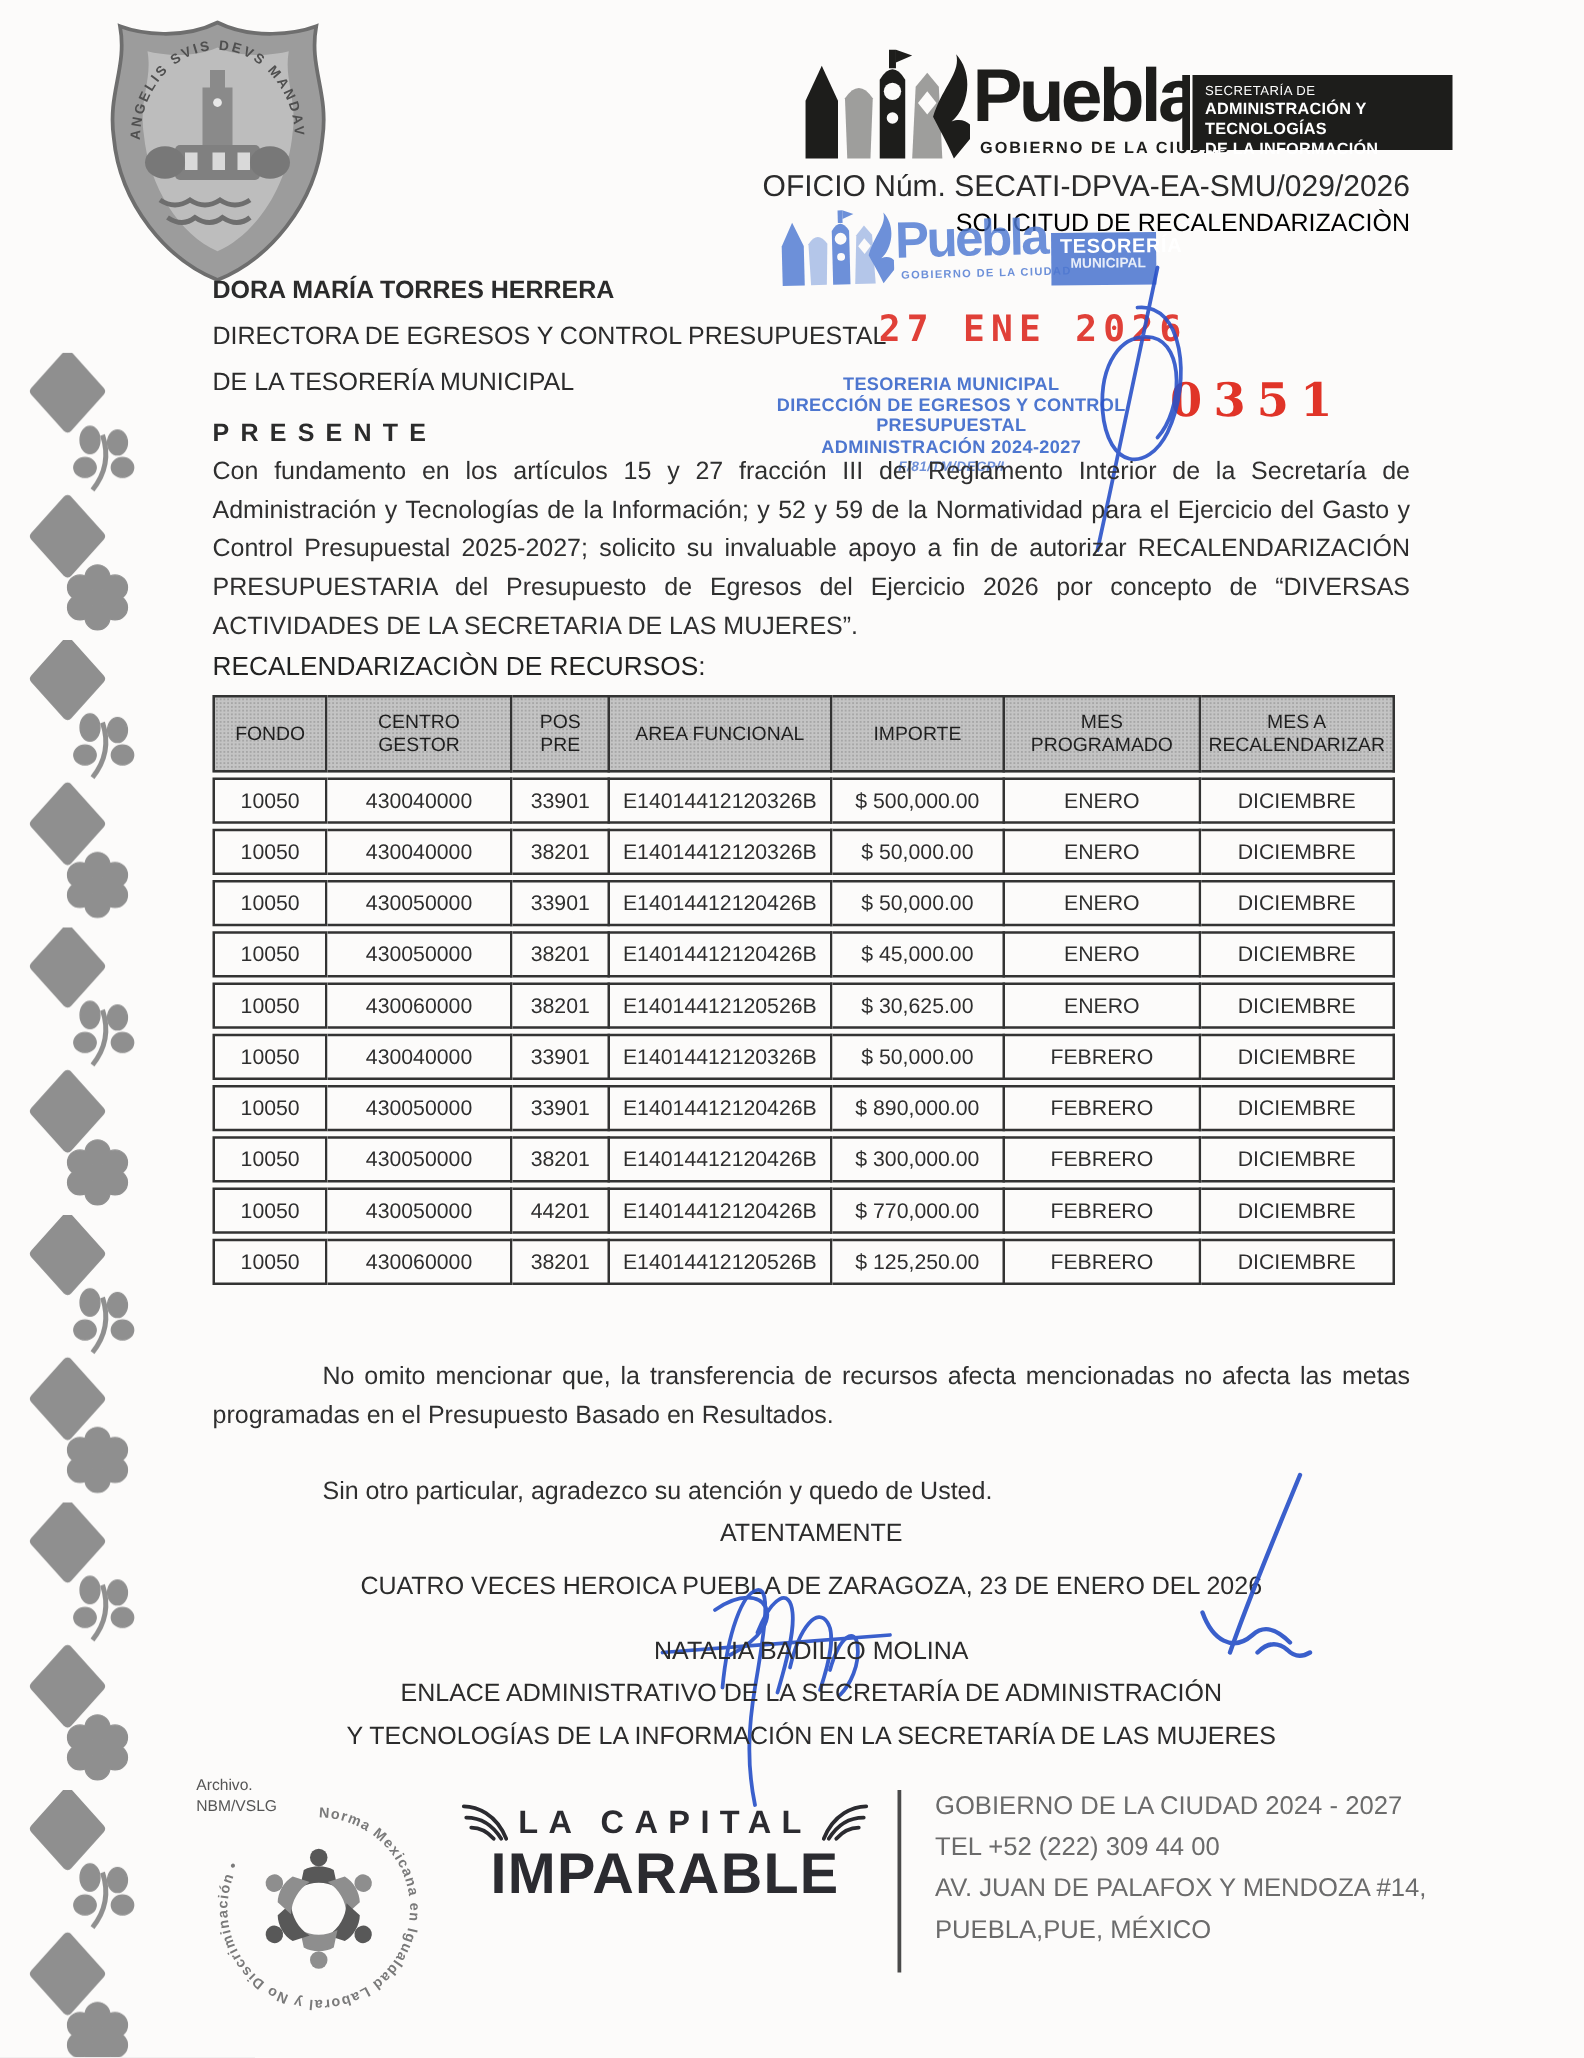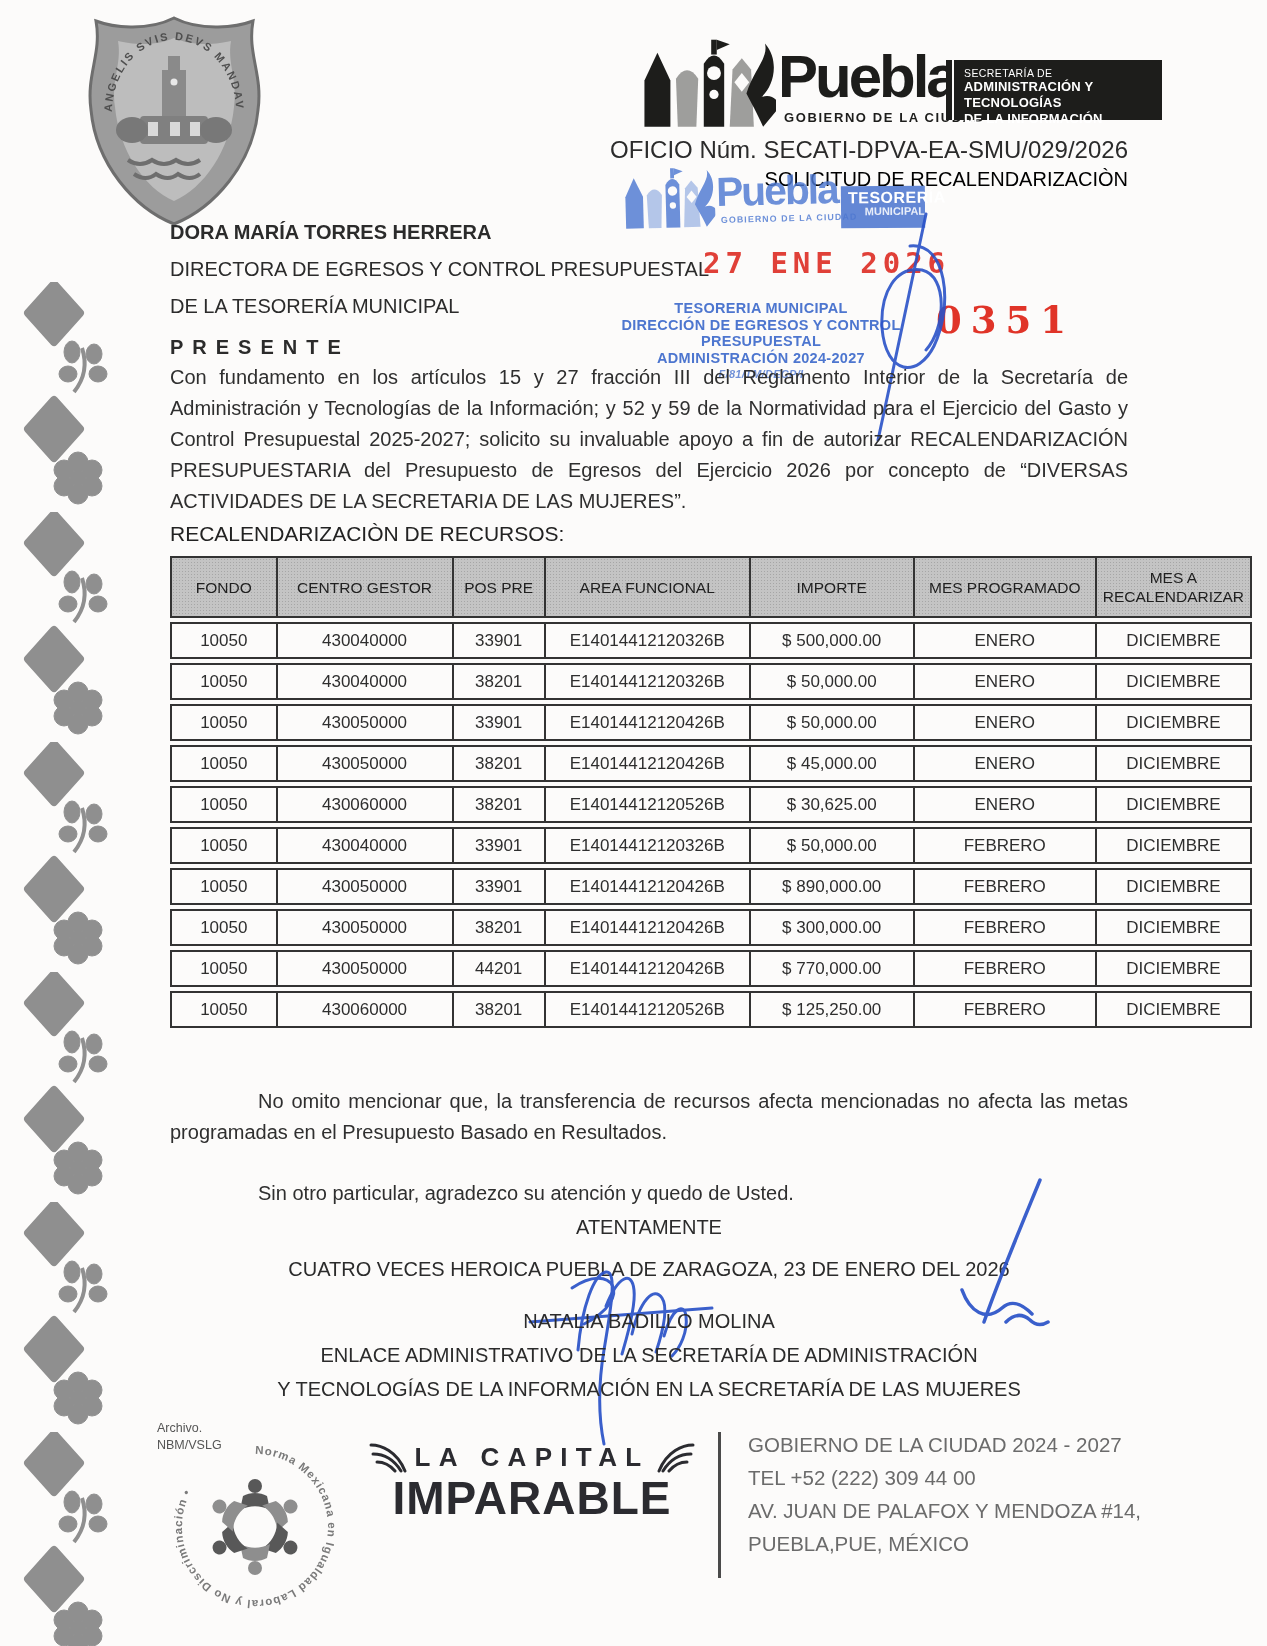--- a/index.html
+++ b/index.html
@@ -25,40 +25,40 @@
   .oficio-line{ position:absolute; right:139px; top:136px; font-size:24px; color:#2b2b2b; }
   .subject-line{ position:absolute; right:139px; top:168px; font-size:20px; color:#000000; }
   
   .recipient{ position:absolute; left:170px; top:214px; font-size:20px; line-height:37px; color:#2b2b2b; }
   .recipient .name{ font-weight:600; }
   .recipient .salutation{ font-weight:700; letter-spacing:.45em; margin-top:4px; }
   
   .stamp-logo{ position:absolute; left:612px; top:166px; width:540px; height:104px; color:#4e79d2;
     opacity:.82; transform:rotate(-1.5deg) scale(.68); transform-origin:top left; }
   .tesoreria-box{ position:absolute; left:841px; top:186px; width:84px; height:42px; background:rgba(77,118,207,.88);
-    color:#fff; text-align:right; padding:3px 0 0 7px; transform:rotate(-.5deg); }
+    color:#fff; text-align:center; padding:3px 0 0 7px; transform:rotate(-.5deg); }
   .tesoreria-box .t1{ font-size:16px; font-weight:800; letter-spacing:.5px; }
   .tesoreria-box .t2{ font-size:11px; font-weight:700; opacity:.85; margin-top:-2px; }
   .date-stamp{ position:absolute; left:703px; top:246px; font-family:"DejaVu Sans Mono", monospace;
     font-size:29px; font-weight:700; color:#e04038; letter-spacing:5px; white-space:nowrap; }
   .folio-stamp{ position:absolute; left:936px; top:298px; font-family:"DejaVu Serif", serif;
     font-size:37px; font-weight:700; color:#e03428; letter-spacing:9px; }
   .office-stamp{ position:absolute; left:596px; top:300px; width:330px; text-align:center;
     color:#4d76cf; font-weight:700; font-size:14.5px; line-height:16.5px; letter-spacing:.3px; }
   .office-stamp .tiny{ font-size:11px; opacity:.8;font-style:italic; }
   .scribble-loop{ position:absolute; left:838px; top:208px; width:130px; height:240px; }
   
   .para{ position:absolute; left:170px; width:958px; font-size:20px; line-height:31px;
     text-align:justify; color:#2f2f2f; }
   .para1{ top:362px; }
   .para2{ top:1086px; text-indent:88px; }
   .para3{ top:1178px; text-indent:88px; text-align:left; }
   .section-title{ position:absolute; left:170px; top:522px; font-size:21px; color:#222; }
   
-  .tablewrap{ position:absolute; left:170px; top:552px; width:1082px; }
+  .tablewrap{ position:absolute; left:170px; top:552px; width:946px; }
   table{ width:100%; border-collapse:separate; border-spacing:0 4px; }
   th,td{ border:2px solid #333; border-left:none; text-align:center; vertical-align:middle; }
   th:first-child, td:first-child{ border-left:2px solid #333; }
   th{ height:62px; background:#c4c4c4;
       background-image:radial-gradient(#a6a6a6 1px, rgba(0,0,0,0) 1px); background-size:3px 3px;
       font-size:15.5px; font-weight:400; color:#1f1f1f; line-height:19px; padding:0 6px; }
   td{ height:37px; font-size:17px; color:#2e2e2e; background:#fcfbfa; }
   
   .center-line{ position:absolute; left:170px; width:958px; text-align:center; color:#2b2b2b; }
   .atentamente{ top:1216px; font-size:20px; }

